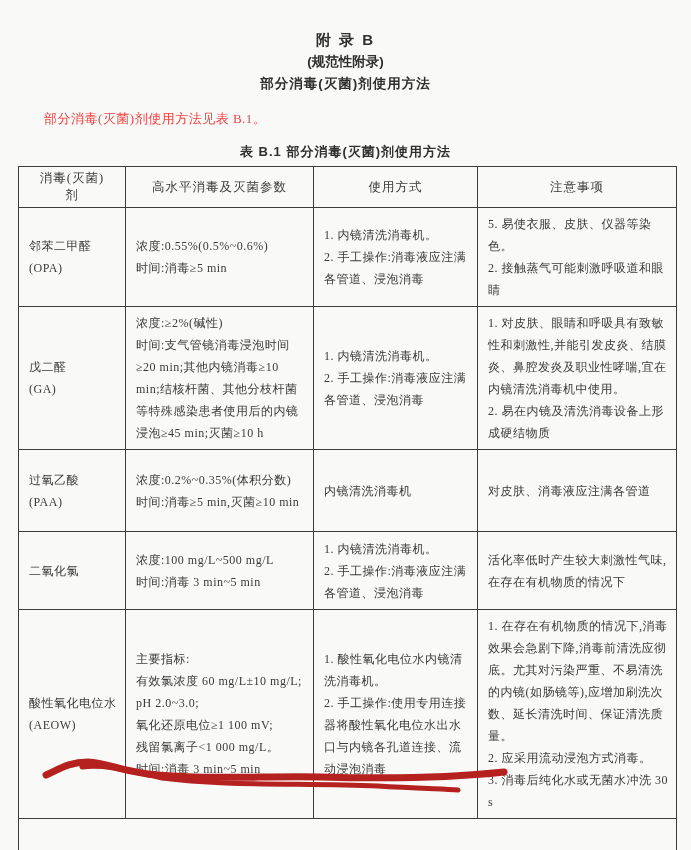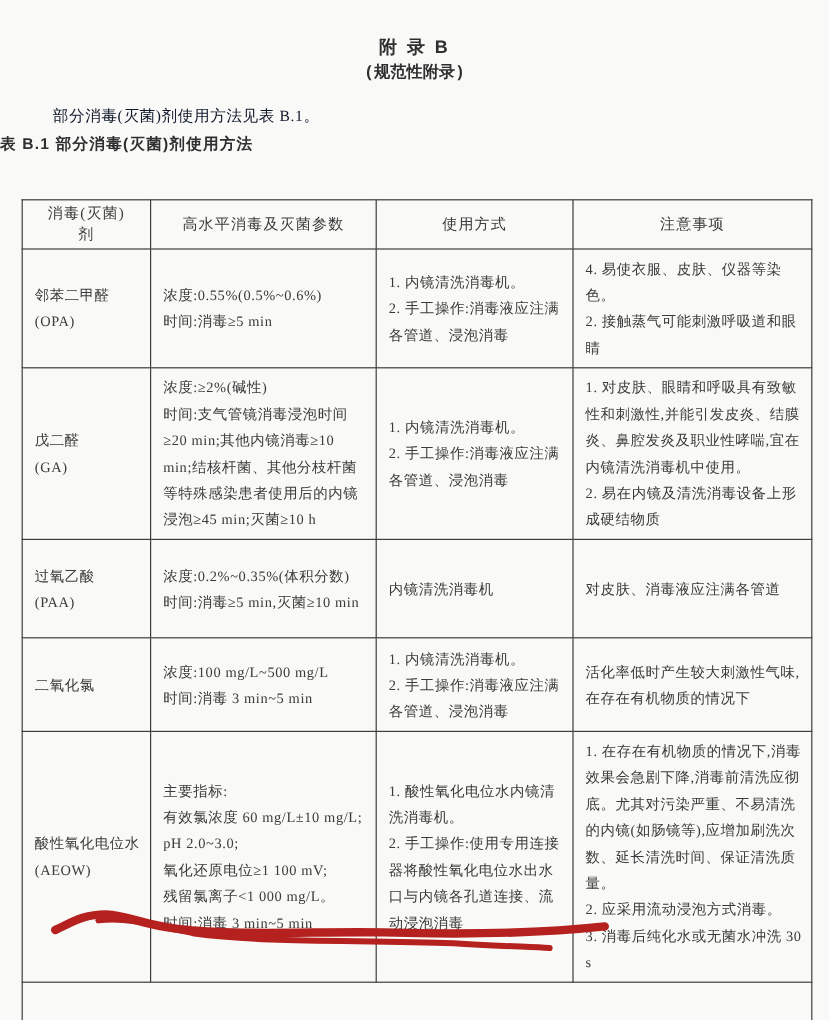--- a/index.html
+++ b/index.html
@@ -13,37 +13,38 @@
   }
   .page { position: absolute; top: 16px; left: 0; width: 691px; height: 850px; }
 
   .doc-title { text-align: center; padding-top: 12px; }
   .doc-title .t1 {
     font-family: "Liberation Sans", "DejaVu Sans", sans-serif;
     font-weight: bold; font-size: 15px; letter-spacing: 2px;
     color: #2f2f2f; line-height: 23px;
   }
   .doc-title .t2, .doc-title .t3 {
-    font-family: Liberation Mono, monospace;
+    font-family: Liberation Sans, sans-serif;
     font-weight: bold; font-size: 13.5px;
     color: #2f2f2f; line-height: 22px;
   }
   .doc-title .t3 { letter-spacing: 1px; }
 
   .intro {
     margin: 14px 18px 0 18px;
     text-indent: 2em;
     font-size: 13px;
     letter-spacing: 0.5px;
     line-height: 20px;
-    color: #0f172a;
+    color: #ef4444;
   }
 
   .caption {
-    margin-top: 4px;
+    text-align: center;
+    margin-top: 14px;
     font-family: "Liberation Sans", "DejaVu Sans", sans-serif;
     font-weight: bold; font-size: 13px; color: #2f2f2f;
     letter-spacing: 1px;
   }
 
   table.main {
     position: absolute; top: 150px; left: 18px;
     width: 658px;
     border-collapse: collapse;
     table-layout: fixed;
@@ -95,20 +96,21 @@
   }
 </style>
 </head>
 <body>
 
 <div class="page">
 
   <div class="doc-title">
     <div class="t1">附  录  B</div>
     <div class="t2">(规范性附录)</div>
+    <div class="t3">部分消毒(灭菌)剂使用方法</div>
   </div>
 
   <p class="intro">部分消毒(灭菌)剂使用方法见表 B.1。</p>
 
   <div class="caption">表 B.1  部分消毒(灭菌)剂使用方法</div>
 
   <table class="main">
     <colgroup>
       <col style="width:107px">
       <col style="width:188px">
@@ -124,21 +126,21 @@
       </tr>
     </thead>
     <tbody>
       <tr class="row-opa">
         <td class="agent">邻苯二甲醛
 (OPA)</td>
         <td>浓度:0.55%(0.5%~0.6%)
 时间:消毒≥5 min</td>
         <td>1. 内镜清洗消毒机。
 2. 手工操作:消毒液应注满各管道、浸泡消毒</td>
-        <td>4. 易使衣服、皮肤、仪器等染色。
+        <td>5. 易使衣服、皮肤、仪器等染色。
 2. 接触蒸气可能刺激呼吸道和眼睛</td>
       </tr>
       <tr class="row-ga">
         <td class="agent">戊二醛
 (GA)</td>
         <td>浓度:≥2%(碱性)
 时间:支气管镜消毒浸泡时间≥20 min;其他内镜消毒≥10 min;结核杆菌、其他分枝杆菌等特殊感染患者使用后的内镜浸泡≥45 min;灭菌≥10 h</td>
         <td>1. 内镜清洗消毒机。
 2. 手工操作:消毒液应注满各管道、浸泡消毒</td>
         <td>1. 对皮肤、眼睛和呼吸具有致敏性和刺激性,并能引发皮炎、结膜炎、鼻腔发炎及职业性哮喘,宜在内镜清洗消毒机中使用。

